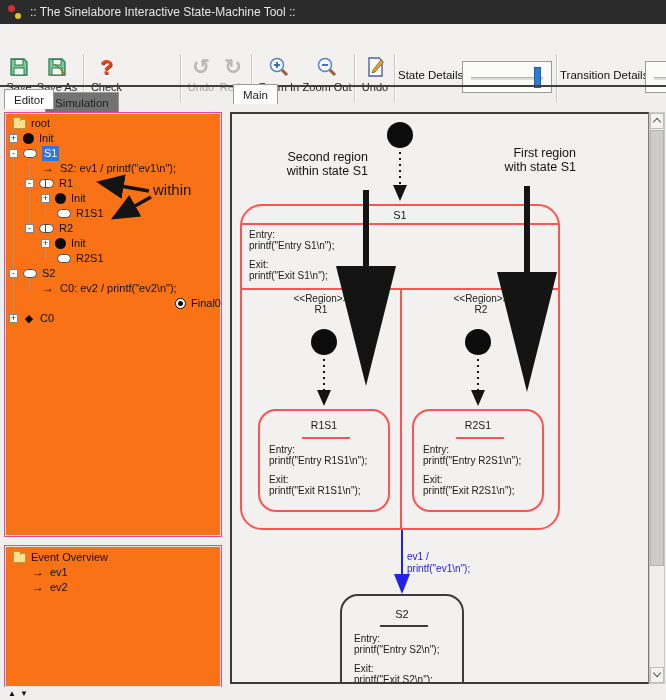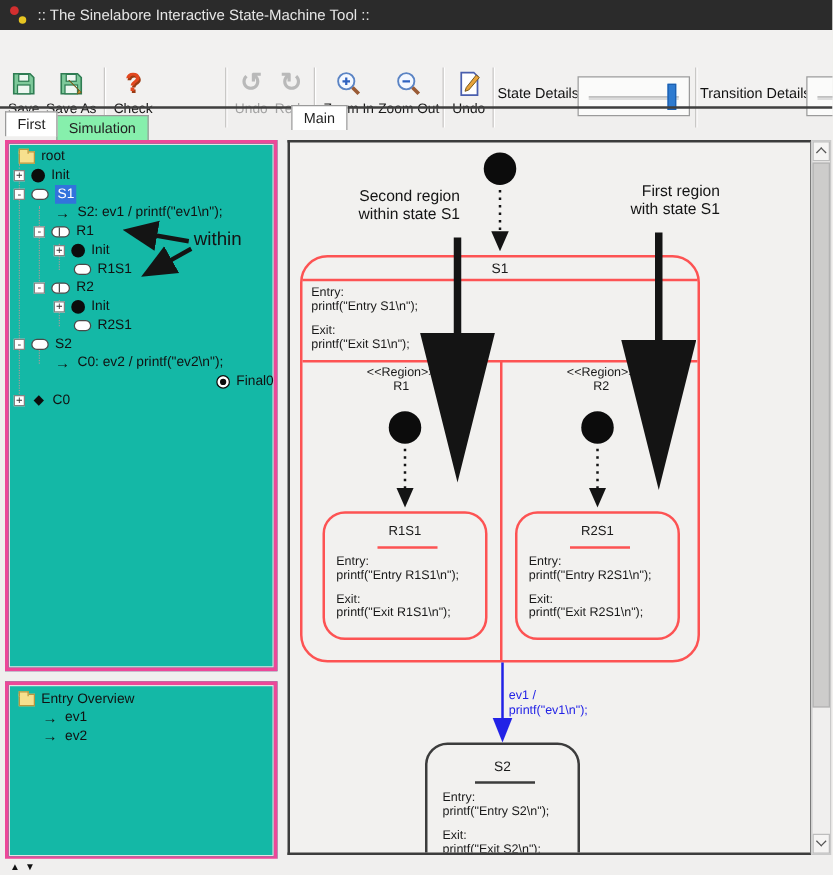--- a/index.html
+++ b/index.html
@@ -23,25 +23,25 @@
   .qmark { font-size:21px; font-weight:bold; color:#e2471f; text-shadow:1px 1px 0 #9a3a12; line-height:22px; }
   .curve { font-size:21px; font-weight:bold; color:#b9b9b9; line-height:22px; }
   .tb-label { position:absolute; top:45px; font-size:11.5px; color:#111; white-space:nowrap; }
   .sliderbox { position:absolute; top:37px; width:90px; height:32px; background:#fbfbfa; border:1px solid #9b9b9b; }
   .slider-track { position:absolute; left:8px; right:8px; top:15px; height:3px; background:#dcdcdc; border-top:1px solid #b5b5b5; }
   .slider-handle { position:absolute; top:5px; width:7px; height:21px; background:#2e7bd0; border:1px solid #1b5fb0; }
 
   .hdr-divider { position:absolute; left:0; top:85px; width:666px; height:2px; background:#3f3f3f; }
 
   
-  .tab { position:absolute; font-size:11.5px; padding:4px 9px 3px; border:1px solid #9a9a9a; border-bottom:none; background:#86efac; color:#222; }
+  .tab { position:absolute; font-size:11.5px; padding:4px 9px 3px; border:1px solid #9a9a9a; border-bottom:none; background:#737373; color:#222; }
   .tab.active { background:#ffffff; }
 
   
-  .panelbox { position:absolute; background:#14b8a6; border:3px solid #ec4899; box-shadow:inset 0 0 0 1px #e3e3e3; overflow:hidden; }
+  .panelbox { position:absolute; background:#f97316; border:1px solid #ec4899; box-shadow:inset 0 0 0 1px #e3e3e3; overflow:hidden; }
 
   
   .trow { position:relative; height:15px; line-height:15px; font-size:11px; white-space:nowrap; display:flex; align-items:center; }
   .exp { display:inline-block; width:9px; height:9px; border:1px solid #848484; background:#fff; font-size:9px; line-height:7px; text-align:center; color:#333; margin-right:5px; flex:none; }
   .ico { display:inline-block; margin-right:5px; flex:none; }
   .folder { width:13px; height:10px; background:#f7e08e; border:1px solid #b8963f; position:relative; }
   .folder::before { content:""; position:absolute; left:-1px; top:-3px; width:6px; height:3px; background:#f7e08e; border:1px solid #b8963f; border-bottom:none; }
   .initdot { width:11px; height:11px; background:#0c0c0c; border-radius:50%; }
   .stadium { width:14px; height:9px; background:#fff; border:1.5px solid #4a4a4a; border-radius:5px; }
   .regionico { width:15px; height:9px; background:#fff; border:1.5px solid #4a4a4a; border-radius:5px; position:relative; }
@@ -186,21 +186,21 @@
   <div class="tsep" style="left:556px;"></div>
 
   <div class="tb-label" style="left:560px;">Transition Details</div>
   <div class="sliderbox" style="left:645px;">
     <div class="slider-track"></div>
   </div>
 </div>
 
 <div class="hdr-divider"></div>
 
-<div class="tab active" style="left:4px;top:89px;z-index:3;">First</div>
+<div class="tab active" style="left:4px;top:89px;z-index:3;">Editor</div>
 <div class="tab" style="left:45px;top:92px;z-index:2;">Simulation</div>
 
 <div class="panelbox" style="left:4px;top:112px;width:218px;height:425px;">
   <div style="position:relative;padding-top:3px;">
     <div class="spine" style="left:8px;top:16px;height:190px;"></div>
     <div class="spine" style="left:24px;top:50px;height:66px;"></div>
     <div class="spine" style="left:40px;top:80px;height:21px;"></div>
     <div class="spine" style="left:40px;top:125px;height:21px;"></div>
     <div class="spine" style="left:24px;top:162px;height:14px;"></div>
 
@@ -279,21 +279,21 @@
     </defs>
     <line x1="144" y1="78" x2="98" y2="70" stroke="#141414" stroke-width="3.5" marker-end="url(#mTree)"></line>
     <line x1="146" y1="84" x2="112" y2="103" stroke="#141414" stroke-width="3.5" marker-end="url(#mTree)"></line>
   </svg>
 </div>
 
 <div class="panelbox" style="left:4px;top:545px;width:218px;height:143px;">
   <div style="position:relative;padding-top:4px;">
     <div class="trow" style="padding-left:8px;">
       <span class="ico folder"></span>
-      <span class="tl">Entry Overview</span>
+      <span class="tl">Event Overview</span>
     </div>
     <div class="trow" style="padding-left:26px;">
       <span class="ico arrowico">→</span>
       <span class="tl">ev1</span>
     </div>
     <div class="trow" style="padding-left:26px;">
       <span class="ico arrowico">→</span>
       <span class="tl">ev2</span>
     </div>
   </div>

